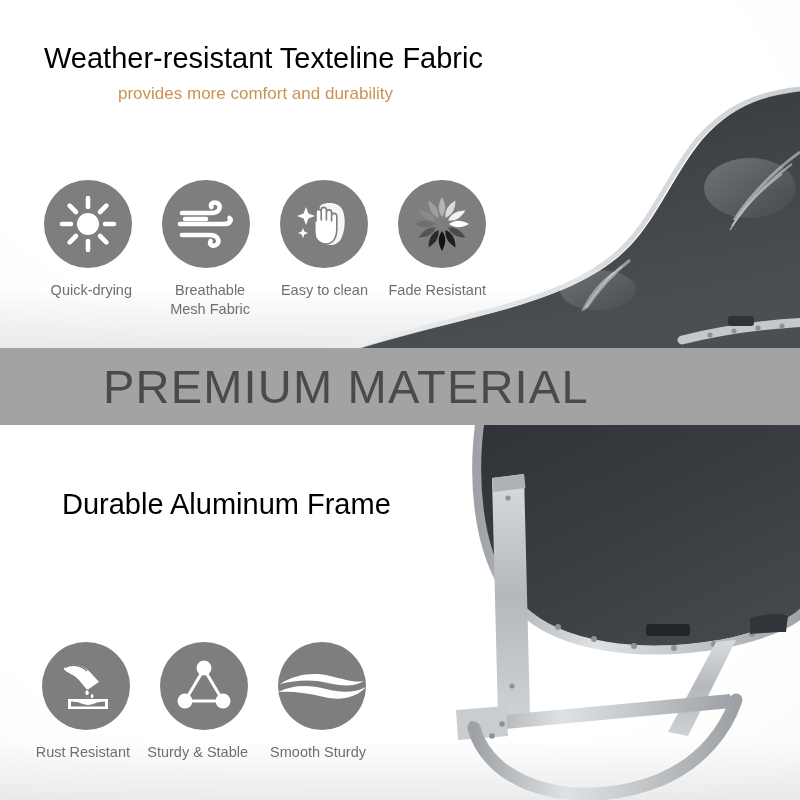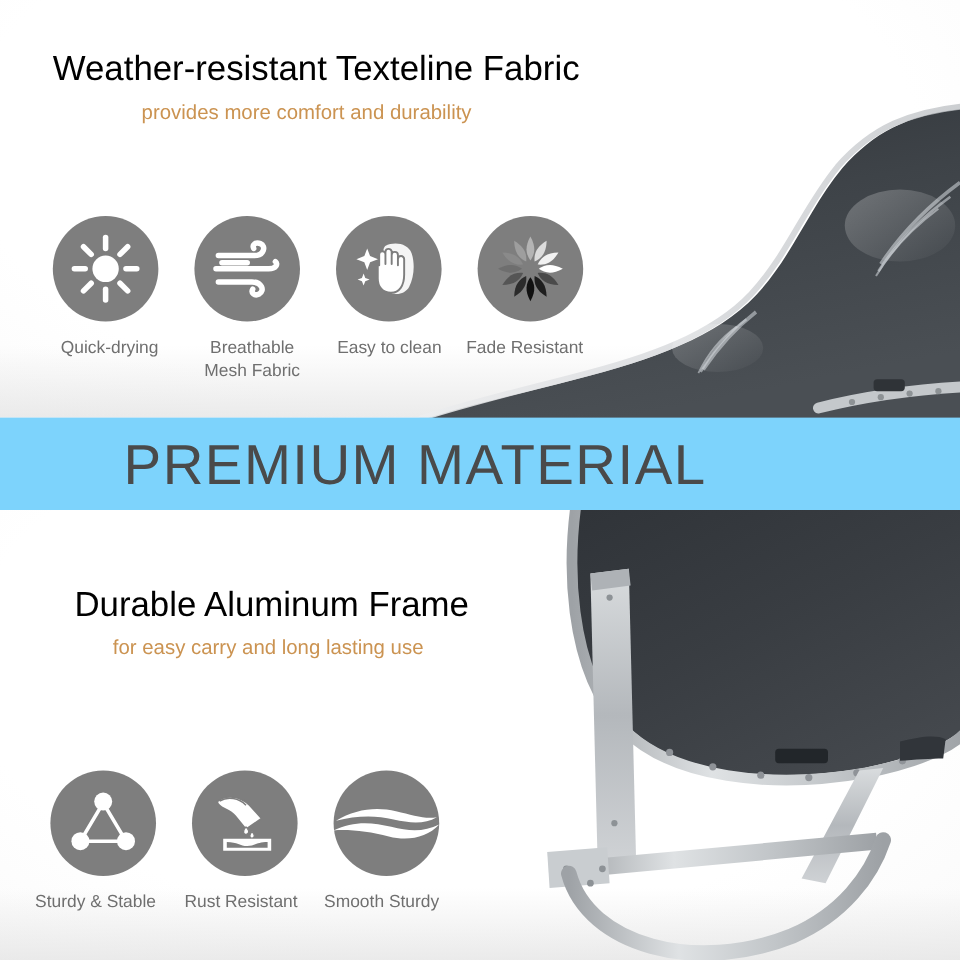--- a/index.html
+++ b/index.html
@@ -37,21 +37,21 @@
     pointer-events: none;
   }
 
   
   .banner {
     position: absolute;
     left: 0;
     top: 348px;
     width: 800px;
     height: 77px;
-    background: #7dd3fc;
+    background: #a3a3a3;
     z-index: 6;
     display: flex;
     align-items: center;
   }
   .banner-title {
     margin-left: 103px;
     font-size: 47px;
     letter-spacing: 1.2px;
     color: #4a4a4a;
     font-weight: 300;
@@ -370,59 +370,58 @@
       </g>
 
       <path d="M 44 310
                C 60 370 150 394 230 362
                C 272 344 296 312 306 282" fill="none" stroke="url(#alu)" stroke-width="13" stroke-linecap="round"></path>
     </svg>
   </div>
 
   <div class="heading-block heading-bottom">
     <div class="heading-main">Durable Aluminum Frame</div>
-    <div class="heading-sub">for easy carry and long lasting use</div>
   </div>
 
   <div class="features features-bottom">
+
+    <div class="feature">
+      <div class="feature-icon">
+        <svg width="60" height="56" viewBox="0 0 60 56">
+
+          <path d="M 7 10 C 14 4 26 5 34 13 L 44 24 L 31 33 L 22 22
+                   C 16 15 8 16 7 10 Z" fill="#ffffff" stroke="#7e7e7e" stroke-width="1.4" stroke-linejoin="round"></path>
+          <path d="M 9 9.5 C 16 5.5 25 7 31 13" fill="none" stroke="#7e7e7e" stroke-width="1.3"></path>
+
+          <g fill="#ffffff" stroke="#7e7e7e" stroke-width="1">
+            <path d="M 31 31 C 33.4 33.6 34 35.2 32.6 36.6 C 31.2 38 29.4 37.4 29 35.6 C 28.7 34.2 29.6 32.6 31 31 Z"></path>
+            <path d="M 36 35 C 38 37.2 38.5 38.6 37.3 39.8 C 36.1 41 34.6 40.5 34.3 39 C 34 37.8 34.8 36.4 36 35 Z"></path>
+          </g>
+
+          <path d="M 12 41 H 52 V 51 H 12 Z
+                   M 15 43.6 C 24 43.6 26 47 32 47 C 38 47 40 43.6 49 43.6 L 49 48.4 L 15 48.4 Z" fill="#ffffff" fill-rule="evenodd"></path>
+        </svg>
+      </div>
+      <div class="feature-label">Rust Resistant</div>
+    </div>
 
     <div class="feature">
       <div class="feature-icon">
         <svg width="58" height="54" viewBox="0 0 58 54">
           <g stroke="#ffffff" stroke-width="3" fill="none">
             <path d="M 29 10 L 48 42 L 10 42 Z"></path>
           </g>
           <circle cx="29" cy="9" r="7.5" fill="#ffffff"></circle>
           <circle cx="10" cy="42" r="7.5" fill="#ffffff"></circle>
           <circle cx="48" cy="42" r="7.5" fill="#ffffff"></circle>
         </svg>
       </div>
       <div class="feature-label">Sturdy &amp; Stable</div>
     </div>
 
-    <div class="feature">
-      <div class="feature-icon">
-        <svg width="60" height="56" viewBox="0 0 60 56">
-
-          <path d="M 7 10 C 14 4 26 5 34 13 L 44 24 L 31 33 L 22 22
-                   C 16 15 8 16 7 10 Z" fill="#ffffff" stroke="#7e7e7e" stroke-width="1.4" stroke-linejoin="round"></path>
-          <path d="M 9 9.5 C 16 5.5 25 7 31 13" fill="none" stroke="#7e7e7e" stroke-width="1.3"></path>
-
-          <g fill="#ffffff" stroke="#7e7e7e" stroke-width="1">
-            <path d="M 31 31 C 33.4 33.6 34 35.2 32.6 36.6 C 31.2 38 29.4 37.4 29 35.6 C 28.7 34.2 29.6 32.6 31 31 Z"></path>
-            <path d="M 36 35 C 38 37.2 38.5 38.6 37.3 39.8 C 36.1 41 34.6 40.5 34.3 39 C 34 37.8 34.8 36.4 36 35 Z"></path>
-          </g>
-
-          <path d="M 12 41 H 52 V 51 H 12 Z
-                   M 15 43.6 C 24 43.6 26 47 32 47 C 38 47 40 43.6 49 43.6 L 49 48.4 L 15 48.4 Z" fill="#ffffff" fill-rule="evenodd"></path>
-        </svg>
-      </div>
-      <div class="feature-label">Rust Resistant</div>
-    </div>
-
 
     <div class="feature">
       <div class="feature-icon">
         <svg width="92" height="52" viewBox="0 0 92 52">
 
           <path d="M 4 24 C 20 14 38 12 54 16 C 68 19 78 23 88 21
                    C 78 27 66 26 52 23 C 36 19 20 20 4 24 Z" fill="#ffffff"></path>
 
           <path d="M 2 32 C 18 24 34 25 50 29 C 66 33 78 33 90 27
                    C 80 38 64 41 48 37 C 32 33 16 31 2 32 Z" fill="#ffffff"></path>

